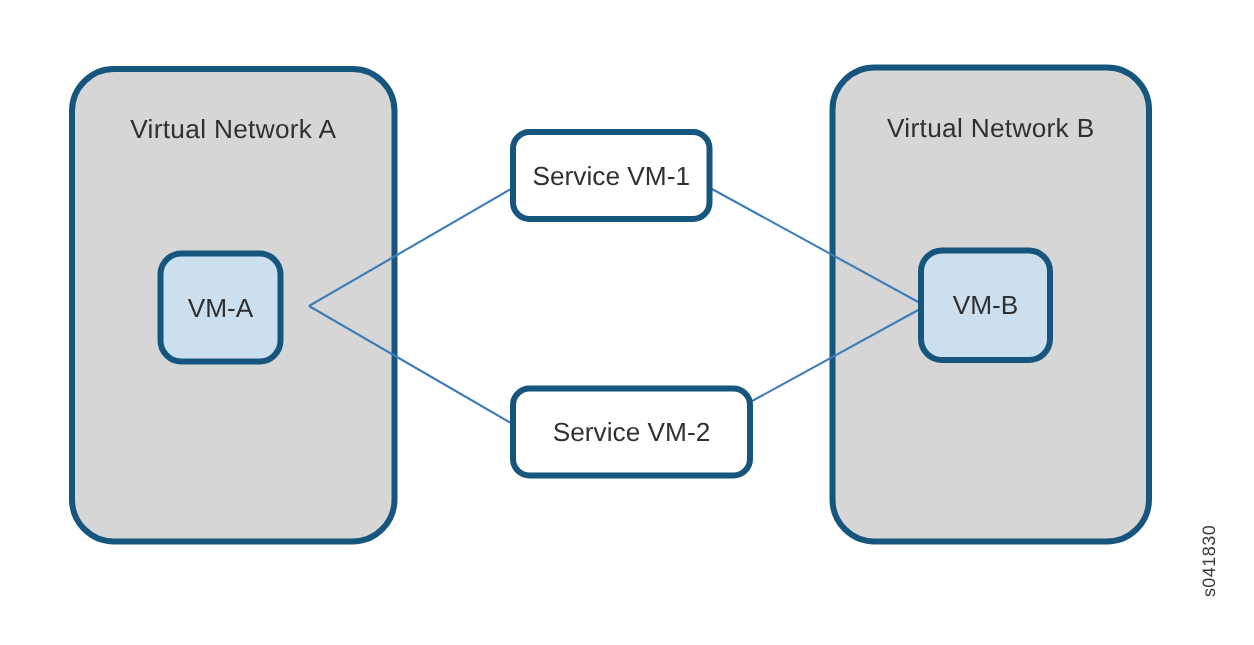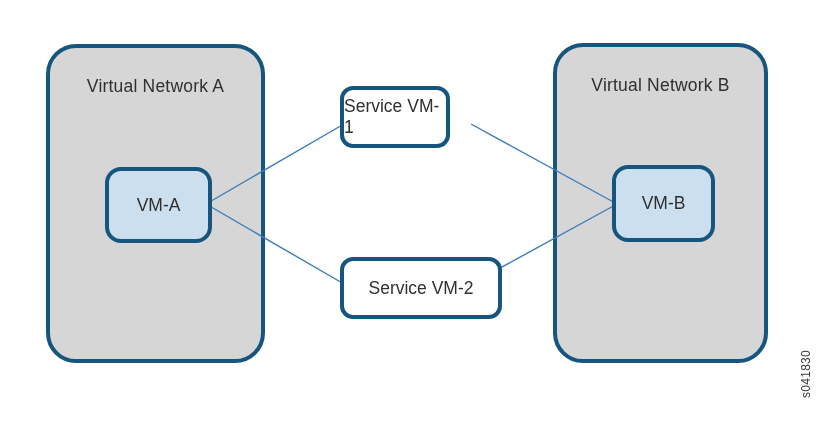--- a/index.html
+++ b/index.html
@@ -52,27 +52,27 @@
     display: flex;
     align-items: center;
     justify-content: center;
     font-size: 17.5px;
     color: #303030;
   }
   .vm {
     background: #CCDFEE;
     border-radius: 16px;
   }
-  .vm-a { left: 105px; top: 167px; width: 107px; height: 76px; }
-  .vm-b { left: 612px; top: 165px; width: 103px; height: 77px; }
+  .vm-a { left: 105px; top: 167px; width: 84px; height: 76px; }
+  .vm-b { left: 612px; top: 165px; width: 90px; height: 77px; }
   .service {
     background: #ffffff;
     border-radius: 13px;
   }
-  .service-1 { left: 340px; top: 86px;  width: 110px; height: 62px; }
+  .service-1 { left: 340px; top: 86px;  width: 135px; height: 62px; }
   .service-2 { left: 340px; top: 257px; width: 162px; height: 62px; }
   .watermark {
     position: absolute;
     z-index: 1;
     left: 795px;
     top: 338px;
     width: 22px;
     height: 72px;
     display: flex;
     align-items: center;

